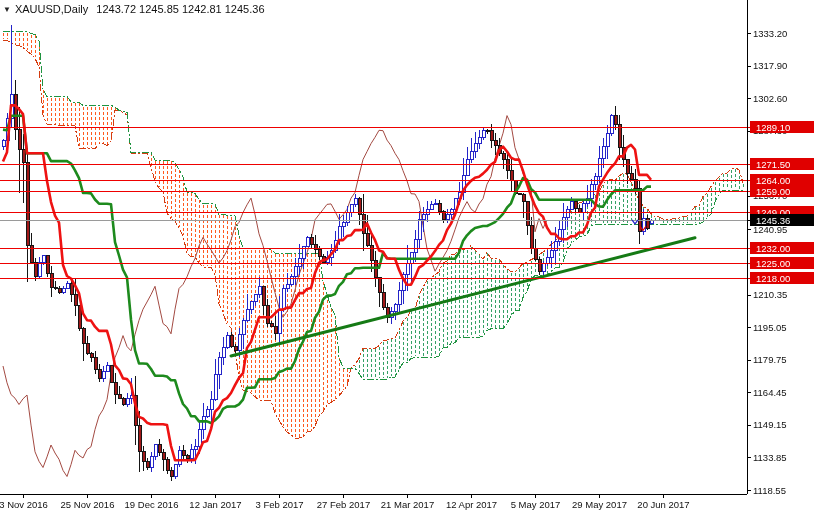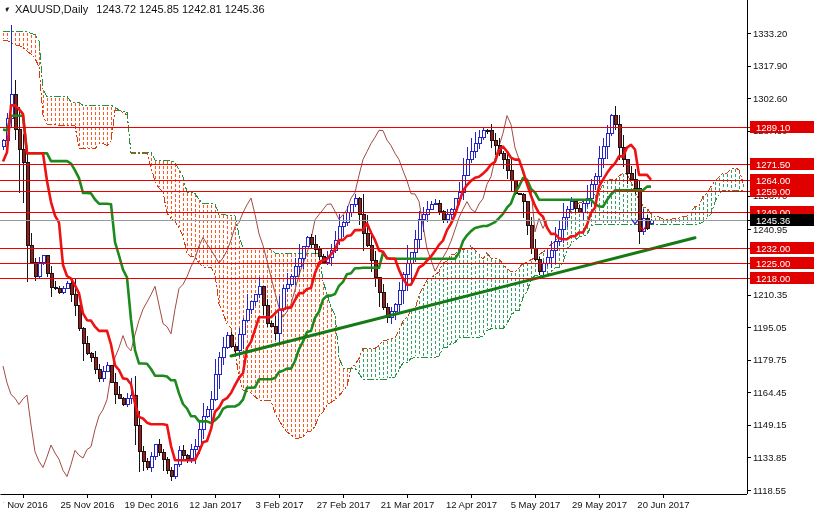--- a/index.html
+++ b/index.html
@@ -1,17 +1,17 @@
 <!DOCTYPE html>
 <html><head>
 <meta charset="utf-8">
 <style>
   html,body{margin:0;padding:0;background:#fff;}
   #win{position:relative;width:814px;height:514px;background:#ffffff;overflow:hidden;
-       font-family:"Liberation Sans",sans-serif;border-radius:24px;}
+       font-family:"Liberation Sans",sans-serif;}
   #titlebar{position:absolute;left:3px;top:3px;height:14px;z-index:5;color:#111;
             font-size:11px;white-space:nowrap;}
   #titlebar .mk{font-size:8px;color:#222;vertical-align:1px;margin-right:4px;}
   #titlebar .sym{margin-right:8px;}
   #chart{position:absolute;left:0;top:0;}
   text{font-family:"Liberation Sans",sans-serif;}
 </style>
 </head>
 <body>
 

